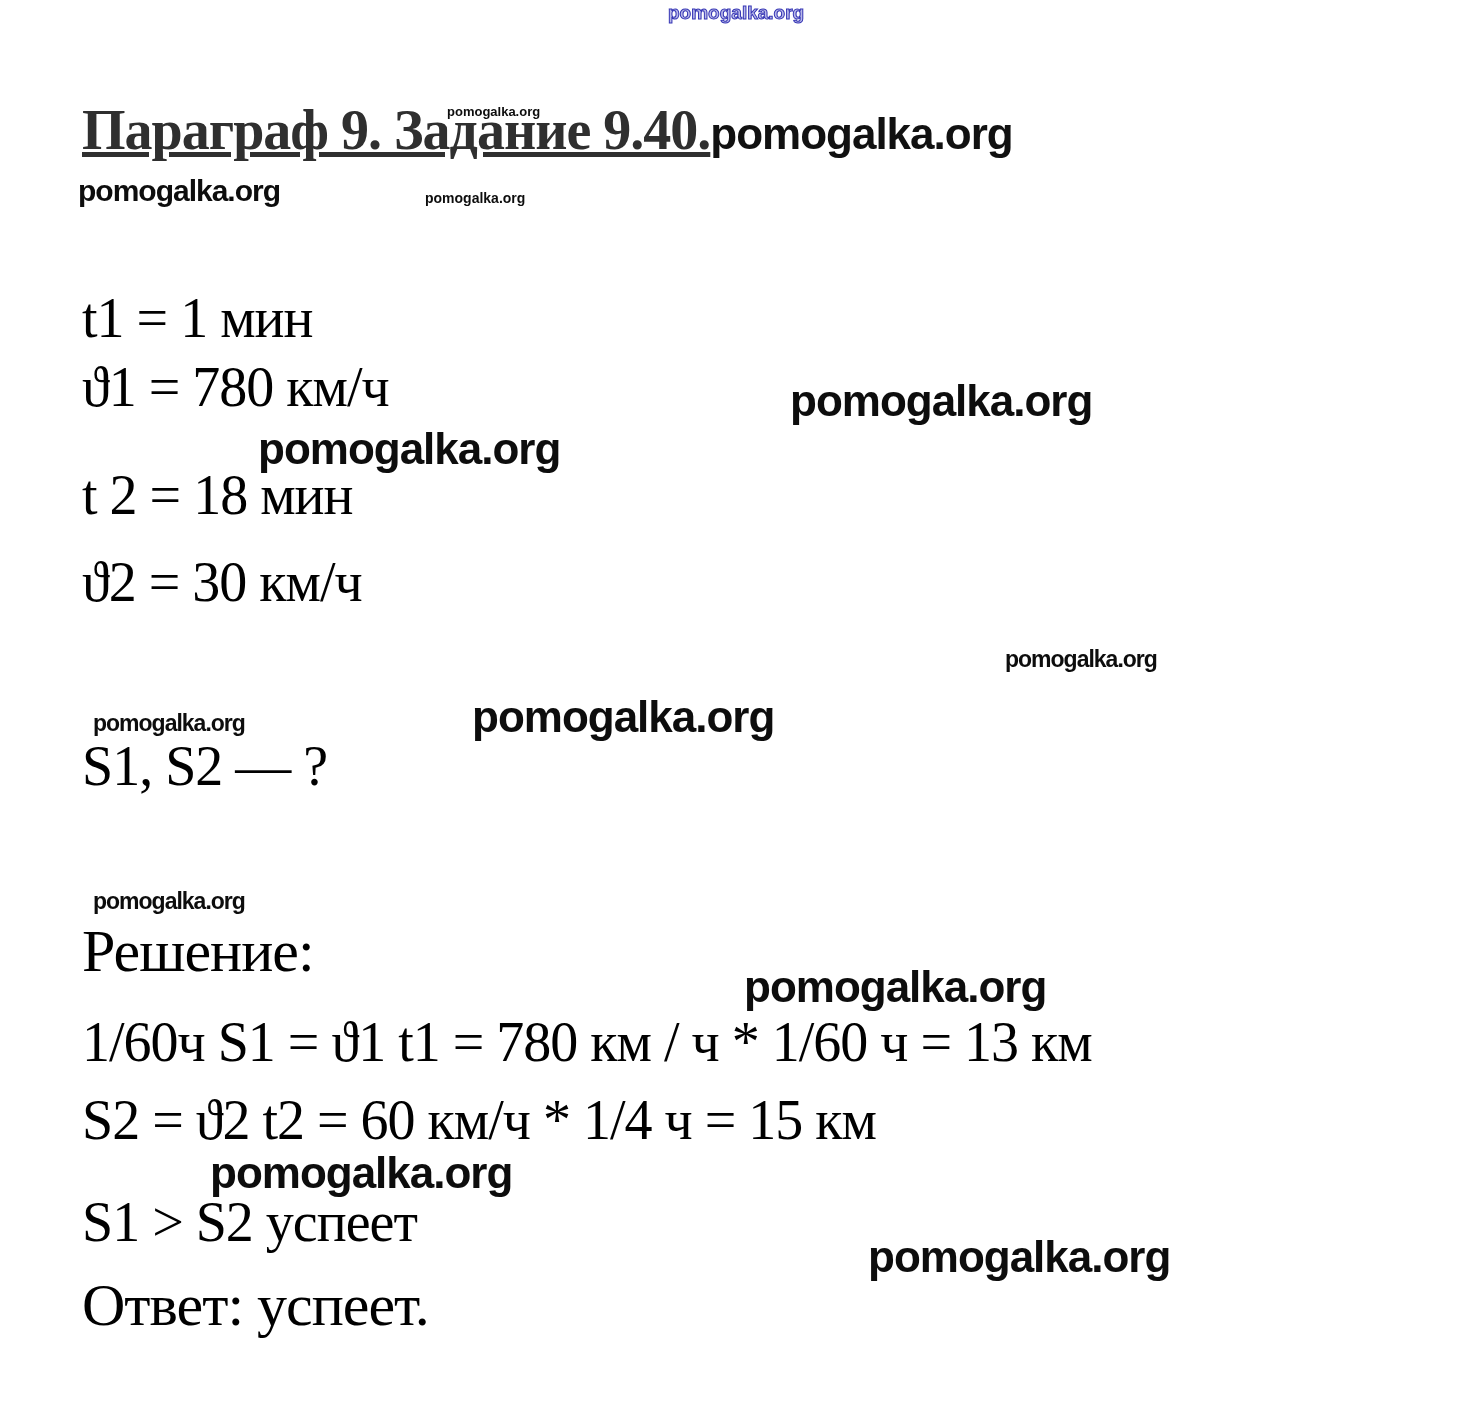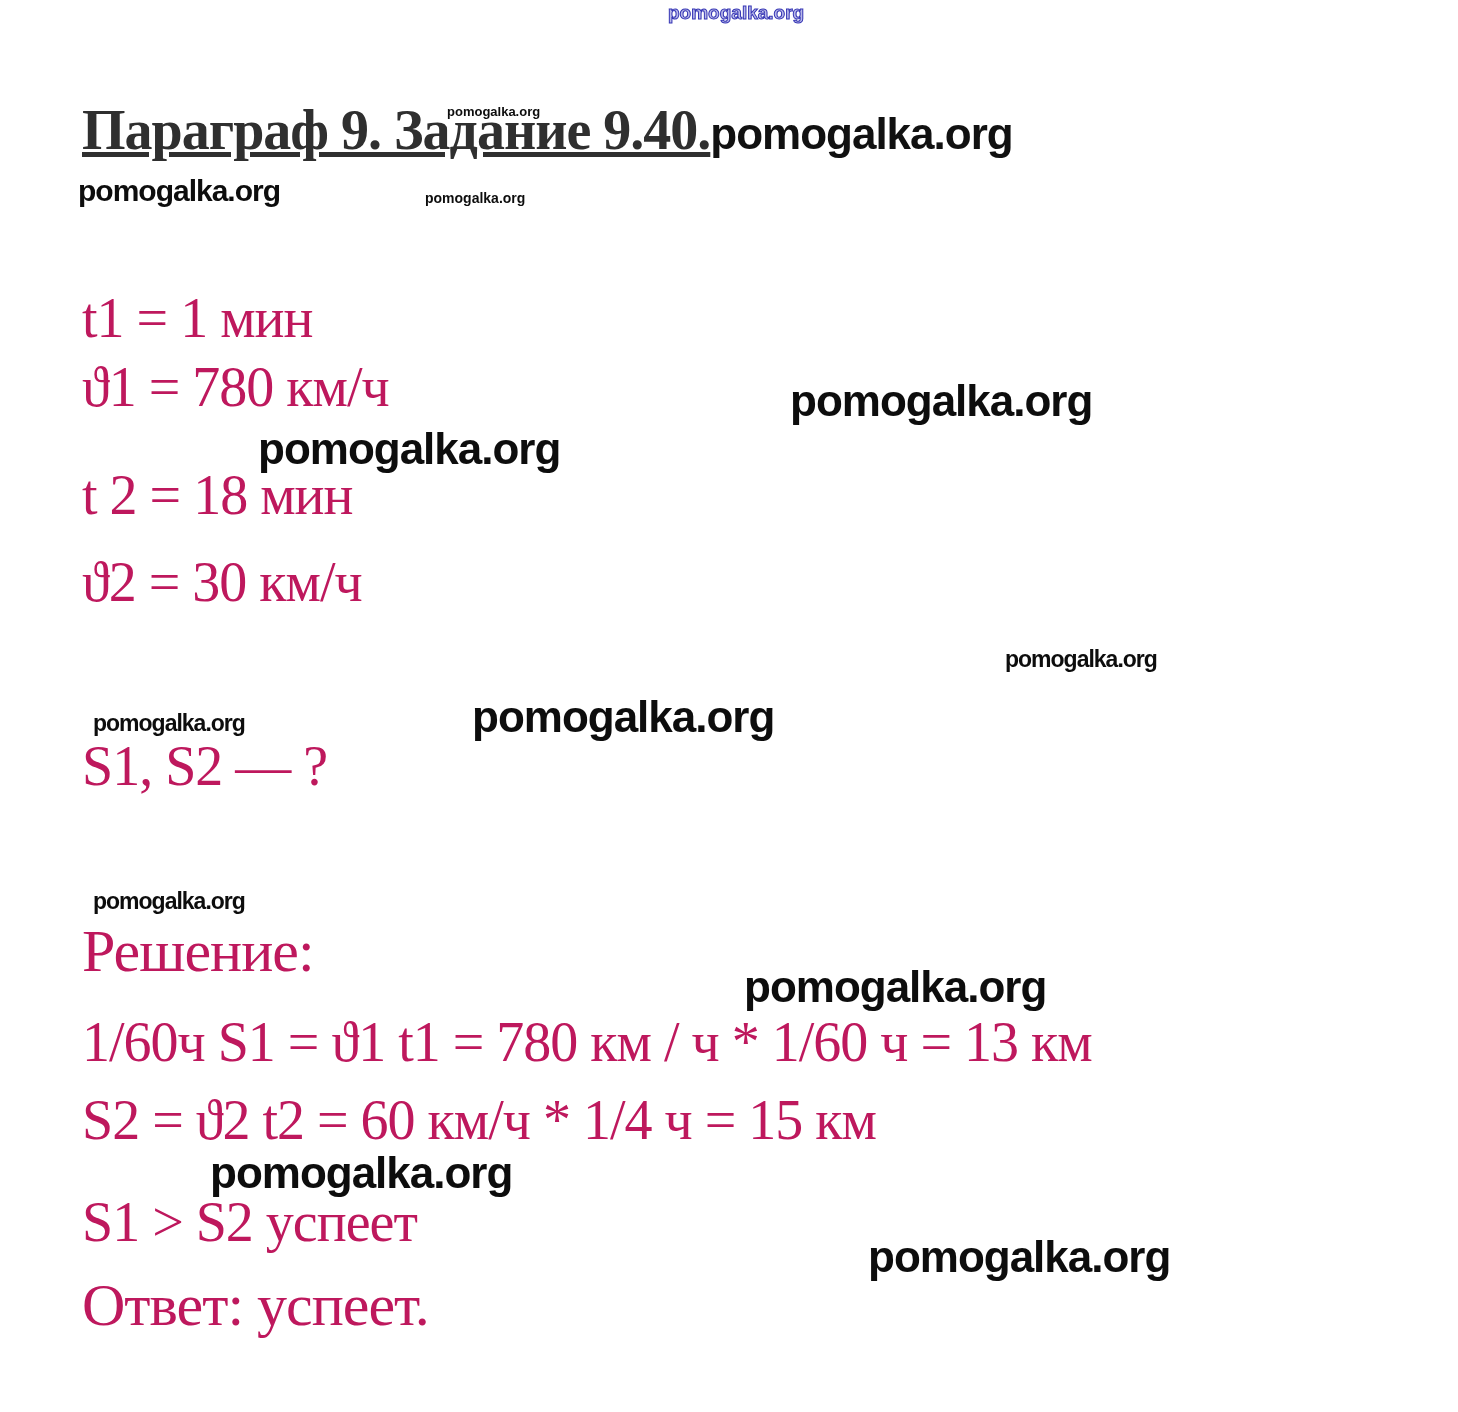--- a/index.html
+++ b/index.html
@@ -12,21 +12,21 @@
     width: 1404px;
     height: 1412px;
     background: #ffffff;
     overflow: hidden;
     font-family: "Liberation Serif", "DejaVu Serif", serif;
   }
   
   .serif-line {
     position: absolute;
     left: 82px;
-    color: #be185d;
+    color: #000000;
     font-family: "Liberation Serif", "DejaVu Serif", serif;
     font-size: 56px;
     line-height: 1.1;
     white-space: nowrap;
     letter-spacing: -1px;
   }
   .serif-big {
     font-size: 60px;
   }
   

